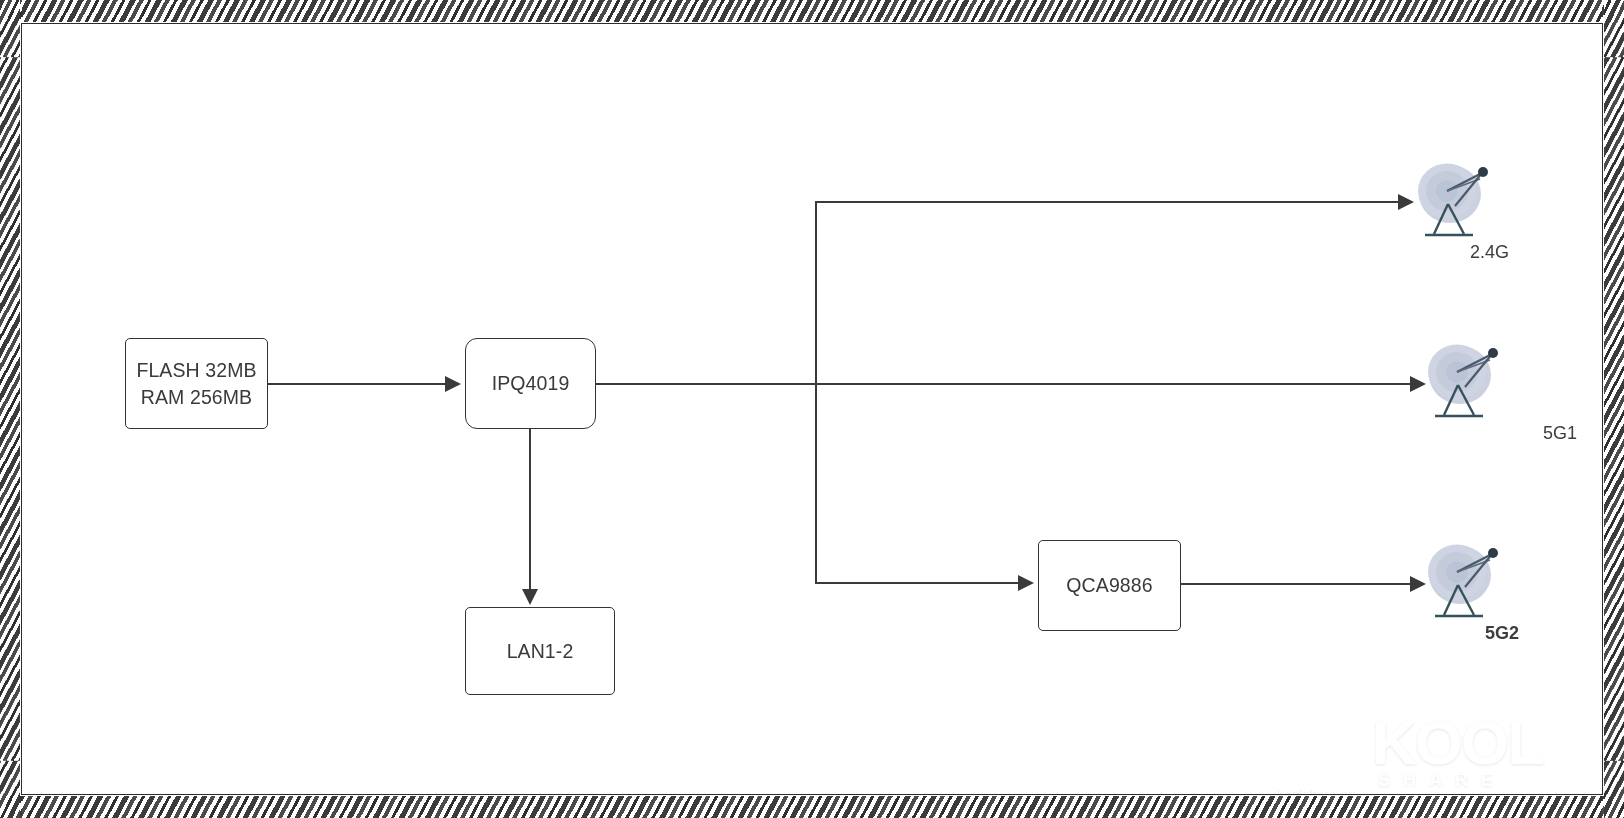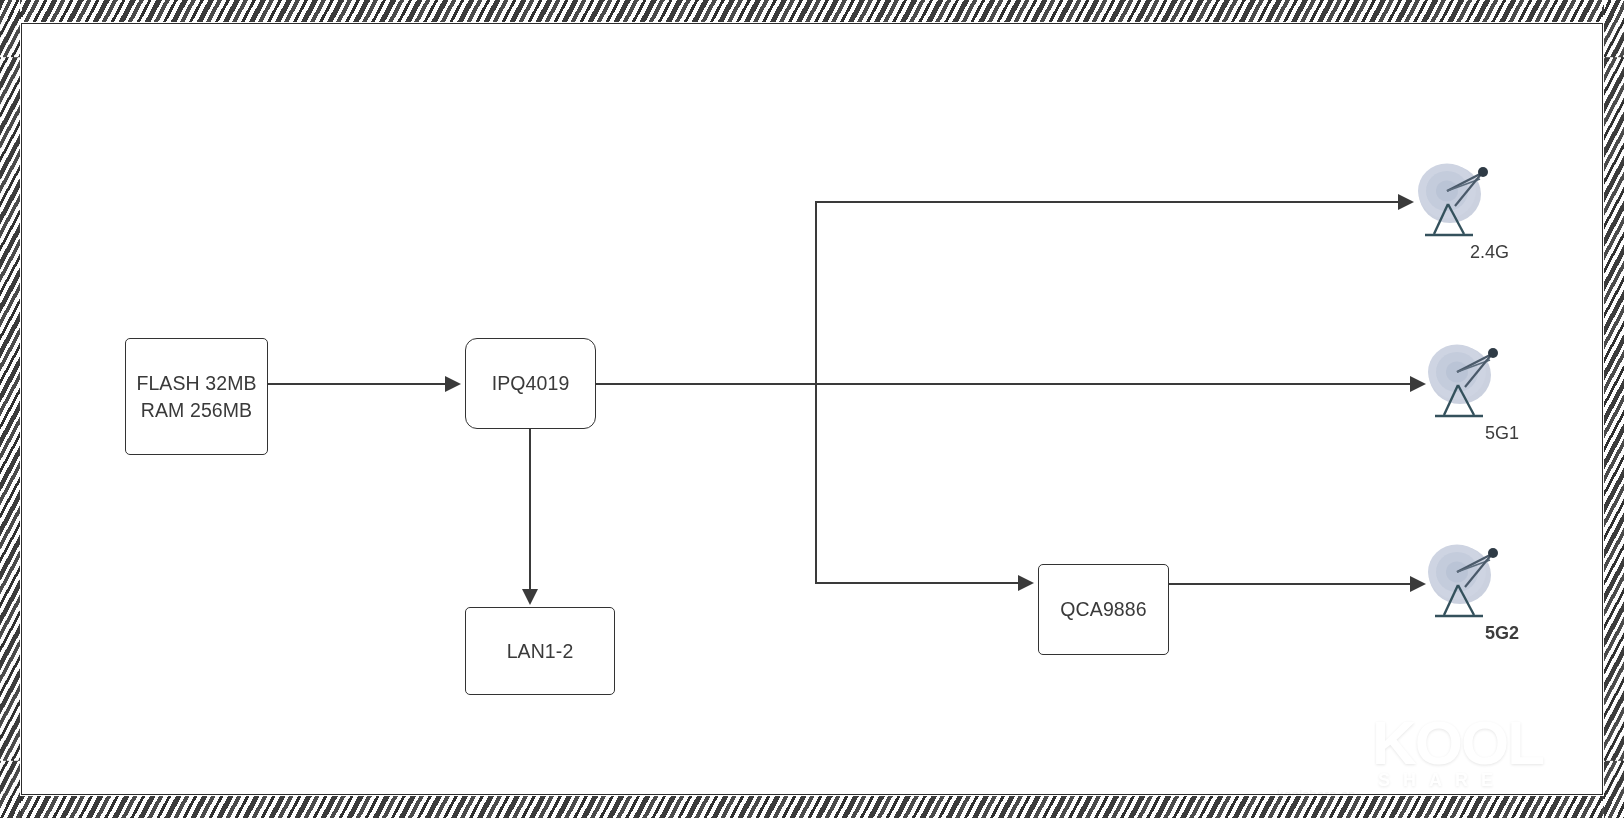--- a/index.html
+++ b/index.html
@@ -74,24 +74,24 @@
   }
   .node-label {
     font-size: 19.5px;
     color: #3a3a3a;
     line-height: 1.38;
     text-align: center;
     white-space: pre-line;
     letter-spacing: 0.1px;
   }
 
-  #node-flash  { left: 103px; top: 314px; width: 143px;  height: 117px;  }
+  #node-flash  { left: 103px; top: 314px; width: 143px;  height: 91px;  }
   #node-soc    { left: 443px; top: 314px; width: 131px;  height: 91px; border-radius: 12px;  }
   #node-lan    { left: 443px; top: 583px; width: 150px;  height: 88px;  }
-  #node-qca    { left: 1016px; top: 540px; width: 131px; height: 91px;  }
+  #node-qca    { left: 1016px; top: 516px; width: 143px; height: 91px;  }
 
   
   .edge {
     position: absolute;
     background: #3a3a3a;
     z-index: 15;
   }
   .edge-h { height: 2.4px; }
   .edge-v { width: 2.4px; }
 
@@ -124,21 +124,21 @@
     width: 120px;
     text-align: right;
     font-size: 18px;
     color: #3d3d3d;
     z-index: 22;
   }
 
   #ant-24g   { left: 1386px; top: 136px; }
   #lbl-24g   { left: 1367px; top: 218px; }
   #ant-5g1   { left: 1396px; top: 317px; }
-  #lbl-5g1   { left: 1377px; top: 399px; }
+  #lbl-5g1   { left: 1435px; top: 399px; }
   #ant-5g2   { left: 1396px; top: 517px; }
   #lbl-5g2   { left: 1377px; top: 599px; font-weight: bold; }
 
   
   .watermark-kool {
     position: absolute;
     left: 1350px;
     top: 690px;
     z-index: 30;
     pointer-events: none;

